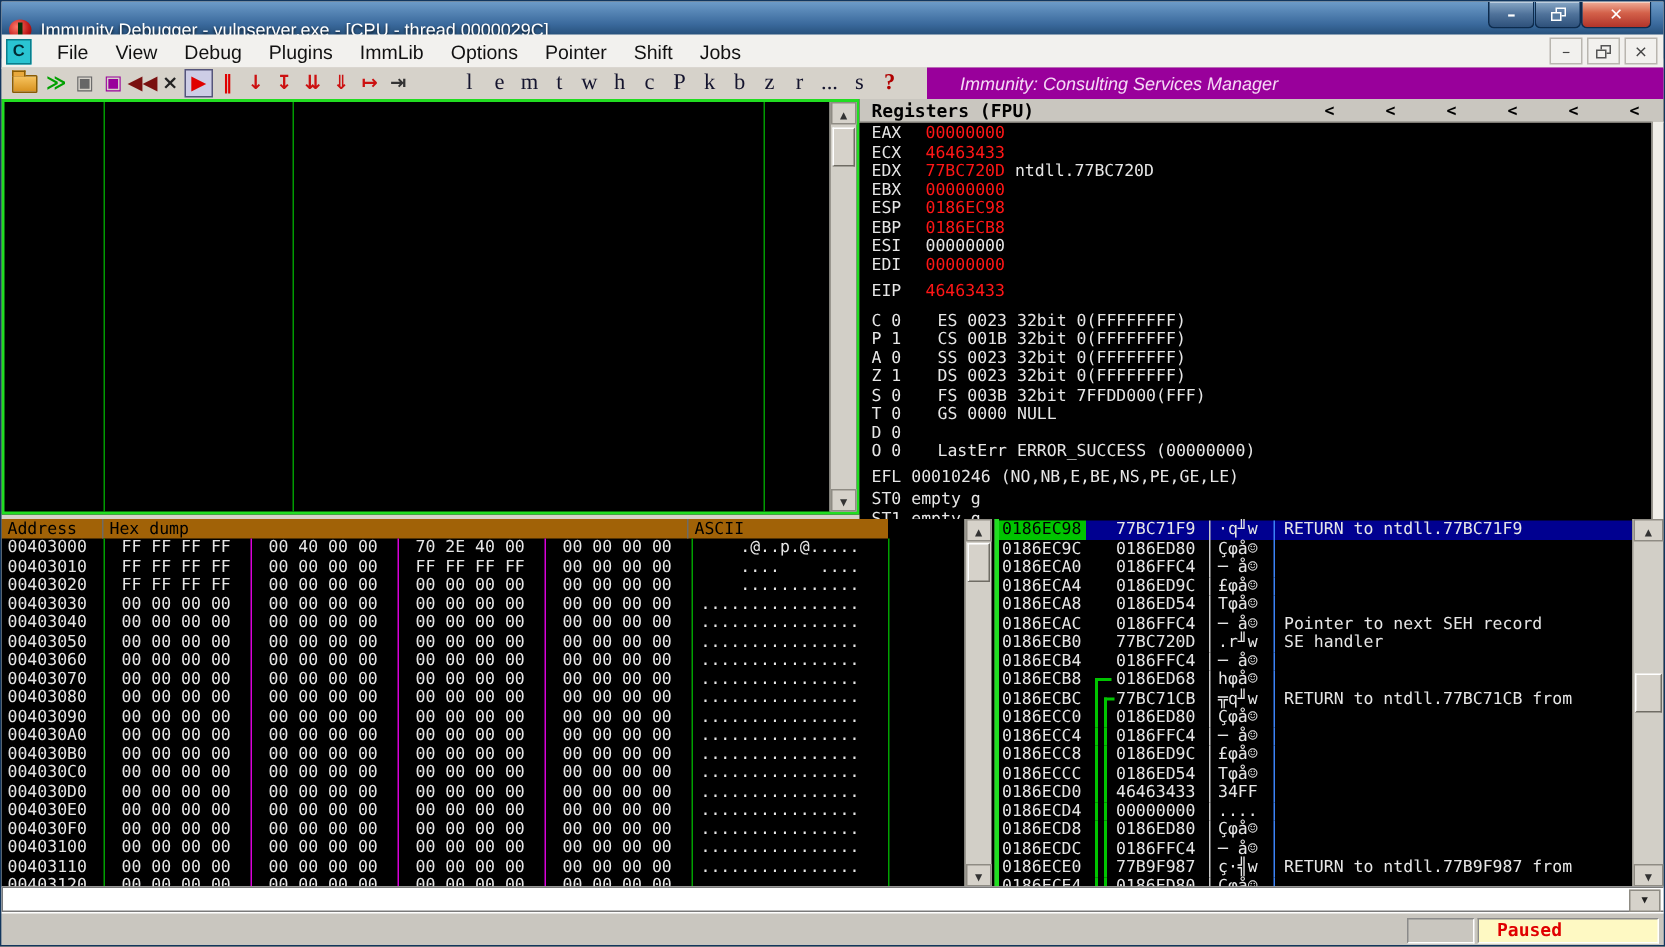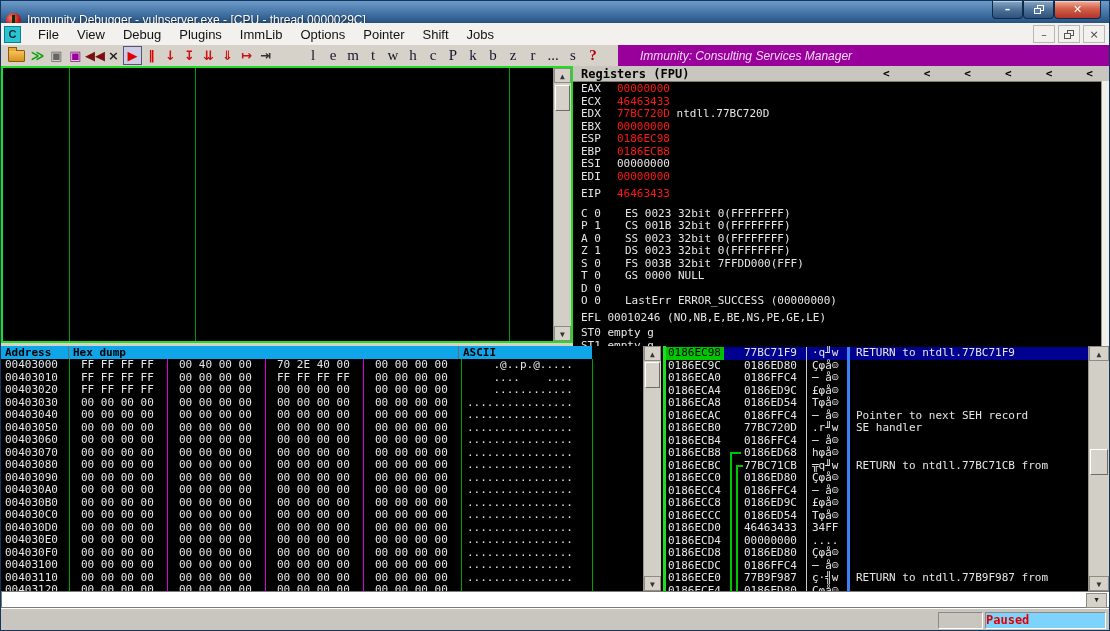--- a/index.html
+++ b/index.html
@@ -83,22 +83,22 @@
   .reg-body{position:absolute;left:8px;top:17px;right:14px;bottom:0;overflow:hidden;line-height:12.5px;}
   .rrow{height:12.5px;}
   .rname{display:inline-block;width:36px;}
   .rval.red{color:#ff1616;}
   .fl{display:inline-block;width:44px;}
   .mt5{margin-top:5px;} .mt7{margin-top:7px;} .mt4{margin-top:4px;} .mt3{margin-top:3px;}
   .regstrip{position:absolute;right:0;top:15px;bottom:0;width:9px;background:#f1efe9;border-left:1px solid #9a978f;}
 
   
   .pane-dump{position:absolute;left:0;top:345px;width:662px;height:245px;background:#000;overflow:hidden;}
-  .dump-header{position:absolute;left:0;top:0;width:591px;height:13px;background:#0ea5e9;color:#000;
-    font-size:11px;font-weight:bold;white-space:pre;}
+  .dump-header{position:absolute;left:0;top:0;width:591px;height:13px;background:#a16207;color:#000;
+    font-size:11px;font-weight:normal;white-space:pre;}
   .dh-cell{position:absolute;top:0;height:13px;border-right:1px solid #6e6b65;box-sizing:border-box;padding-left:4px;}
   .dump-rows{position:absolute;left:0;top:13px;right:0;bottom:0;}
   .drow{height:12.5px;line-height:12.5px;position:relative;}
   .daddr{position:absolute;left:4px;}
   .dg{position:absolute;}
   .dg0{left:80px;} .dg1{left:178px;text-align:center;} .dg2{left:276px;} .dg3{left:374px;}
   .dascii{position:absolute;left:466px;}
   .vline{position:absolute;top:13px;bottom:0;width:1px;}
   .vgreen{background:#00a000;} .vmag{background:#d800d8;}
   .pane-dump .vsb{right:2px;top:0;bottom:0;width:17px;}
@@ -108,37 +108,37 @@
     border-left:3px solid #21dd21;box-sizing:border-box;overflow:hidden;}
   .srow{height:12.5px;line-height:12.5px;display:flex;}
   .saddr{width:56px;padding-left:2px;flex:0 0 auto;}
   .sbr{width:18px;flex:0 0 auto;position:relative;}
   .sbr i{position:absolute;display:block;}
   .sbr .brA{left:6px;top:0;bottom:0;width:2px;background:#00c400;}
   .sbr .brA.corner{top:5px;width:9px;background:none;border-left:2px solid #00c400;border-top:2px solid #00c400;}
   .sbr .brB{left:12px;top:0;bottom:0;width:2px;background:#00c400;}
   .sbr .brB.corner{top:5px;width:5px;background:none;border-left:2px solid #00c400;border-top:2px solid #00c400;}
   .sval{width:62px;padding-left:2px;flex:0 0 auto;}
-  .schars{width:44px;padding-left:5px;flex:0 0 auto;border-left:1px solid #c8c8c8;border-right:3px solid #3b82f6;box-sizing:border-box;}
+  .schars{width:44px;padding-left:5px;flex:0 0 auto;border-left:1px solid #c8c8c8;border-right:1px solid #3b82f6;box-sizing:border-box;}
   .scomment{flex:1;padding-left:6px;overflow:hidden;}
   .srow.sel .saddr{background:#00c400;color:#000;}
   .srow.sel .sbr,.srow.sel .sval,.srow.sel .schars,.srow.sel .scomment{background:#000090;}
   .pane-stack .vsb{position:absolute;right:0;top:0;bottom:0;width:20px;}
 
   
   .commandbar{position:absolute;left:0;top:590px;width:1110px;height:17px;background:#fff;
     border:1px solid #7a7a7a;box-sizing:border-box;}
   .cmd-drop{position:absolute;right:3px;top:1px;width:19px;height:13px;background:#d6d2ca;
     border:1px solid #8f8c84;font-size:7px;text-align:center;line-height:13px;color:#222;}
   .statusbar{position:absolute;left:0;top:607px;width:1110px;height:24px;background:#c9c6bf;border-top:1px solid #fff;}
   .scell{position:absolute;top:3px;height:17px;border:1px solid;border-color:#8a8a8a #fff #fff #8a8a8a;
     box-sizing:border-box;font-size:12px;font-weight:bold;color:#000;white-space:pre;line-height:15px;}
   .scell.msg{left:2px;width:933px;padding-left:4px;}
   .scell.spacer{left:937px;width:45px;}
-  .scell.paused{left:984px;width:121px;background:#7dd3fc;color:#e00000;padding-left:0;}
+  .scell.paused{left:984px;width:121px;background:#fef9c3;color:#e00000;padding-left:12px;}
 </style>
 </head>
 <body>
 
 <div class="app">
 
   <div class="titlebar">
     <span class="app-icon"></span>
     <span class="title-text">Immunity Debugger - vulnserver.exe - [CPU - thread 0000029C]</span>
     <span class="winbtns">

